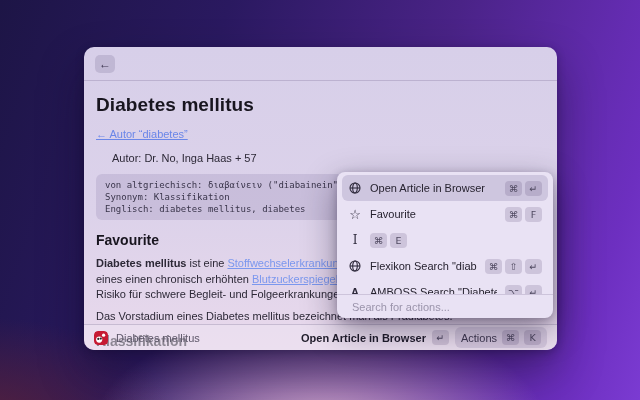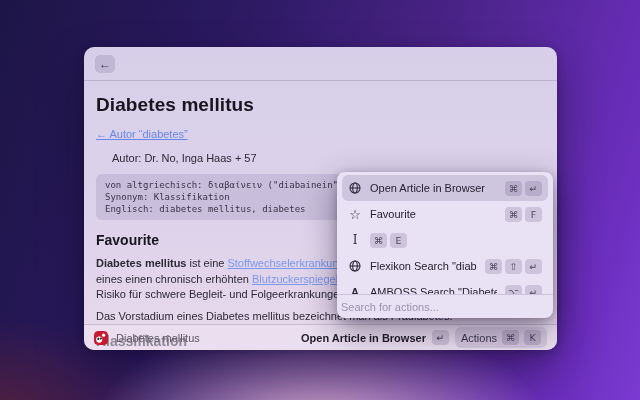--- a/index.html
+++ b/index.html
@@ -84,21 +84,21 @@
   .menu-row.selected{ background:rgba(80,60,120,.17); }
   .menu-icon{ width:14px; display:flex; justify-content:center; align-items:center; color:#2f2a3c; flex:0 0 auto; }
   .menu-icon .star{ font-family:"DejaVu Sans", sans-serif; font-size:13px; line-height:1; }
   .menu-icon .ibeam{ font-family:"DejaVu Serif", serif; font-size:12px; line-height:1; }
   .menu-icon .aletter{ font-size:11px; font-weight:700; line-height:1; }
   .menu-label{ flex:1; font-size:11px; color:#26222f; white-space:nowrap; overflow:hidden; }
   .menu-keys{ display:flex; gap:3px; flex:0 0 auto; }
   .menu-search{
     position:absolute; bottom:0; left:0; right:0; height:24px;
     border-top:1px solid rgba(60,45,95,.16);
-    display:flex; align-items:center; padding:0 4px;
+    display:flex; align-items:center; padding:0 15px;
   }
   .menu-search input{
     width:100%; background:transparent; border:none; outline:none;
     font-family:"Liberation Sans", sans-serif; font-size:11px; color:#26222f;
   }
   .menu-search input::placeholder{ color:#9b94ab; }
 </style>
 </head>
 <body>
 

